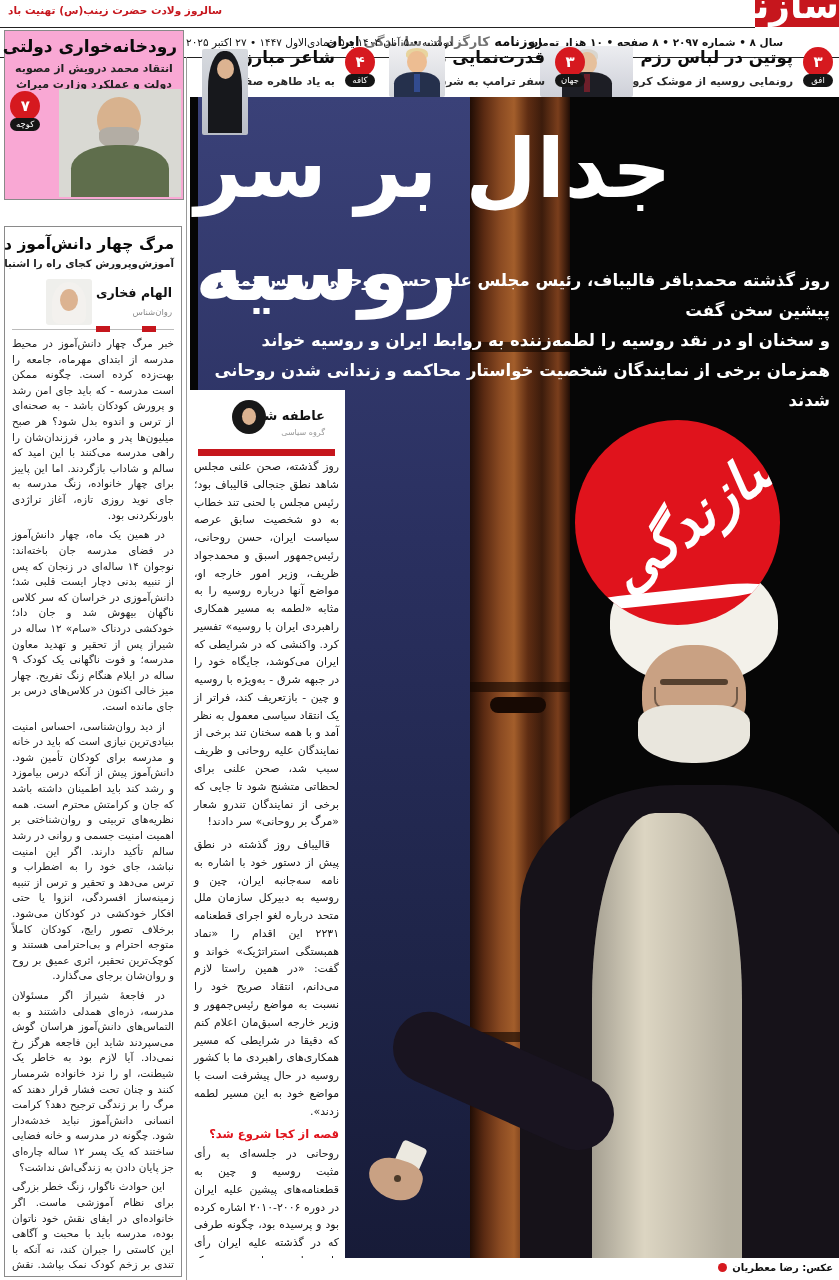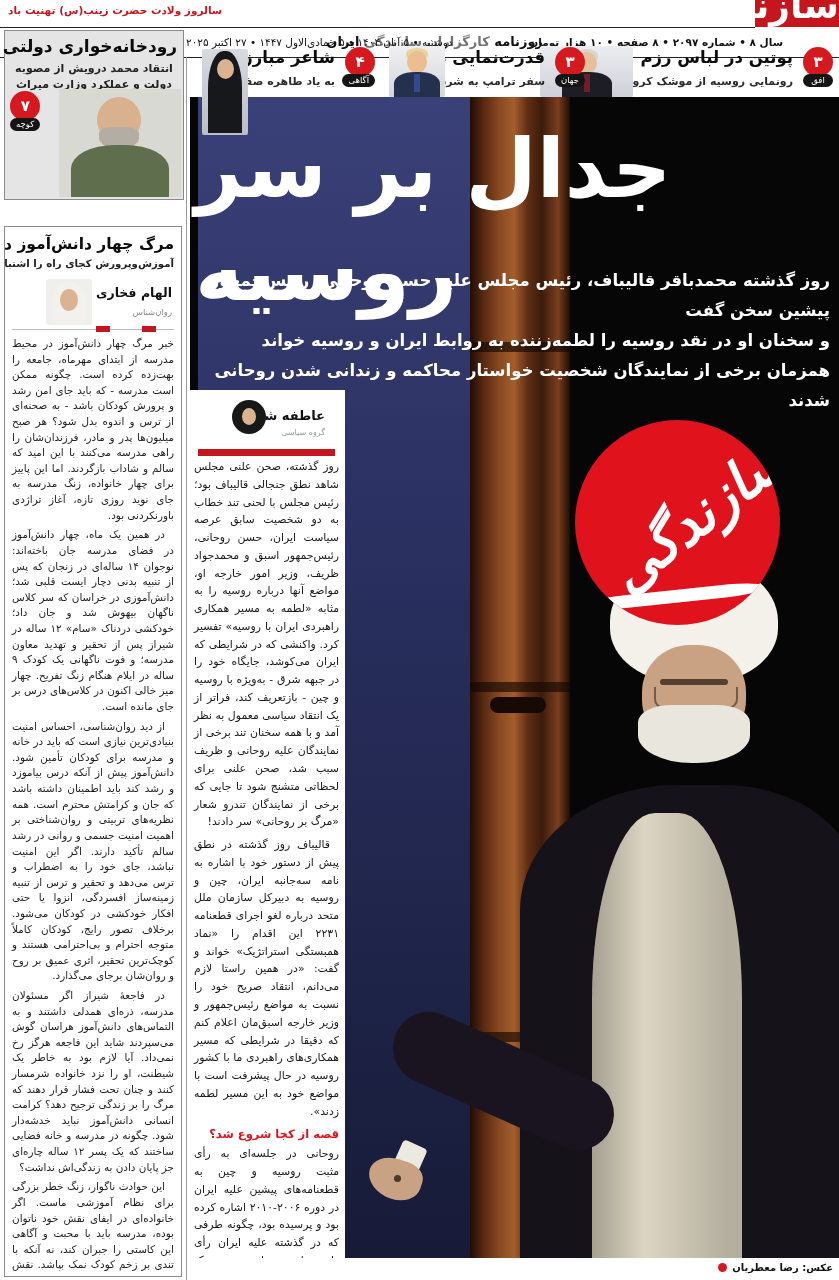--- a/index.html
+++ b/index.html
@@ -30,21 +30,21 @@
   .t-photo{overflow:hidden;border-radius:2px;}
 
   
   .p-bg{position:absolute;inset:0;}
   .p-head{position:absolute;border-radius:50%;}
   .p-hair{position:absolute;border-radius:50% 50% 30% 30%;}
   .p-suit{position:absolute;border-radius:45% 45% 0 0;}
   .p-tie{position:absolute;}
 
   
-  .left-box1{top:30px;left:4px;width:178px;height:168px;border:1px solid #8a8a8a;background:#e5e5e5;}
+  .left-box1{top:30px;left:4px;width:178px;height:168px;border:1px solid #8a8a8a;background:#f9a8d4;}
   .lb1-title{position:absolute;top:5px;right:6px;left:6px;font-size:17px;font-weight:bold;
              text-align:center;white-space:nowrap;color:#0c0c0c;}
   .lb1-sub{position:absolute;top:30px;right:6px;left:6px;font-size:11px;font-weight:bold;
            text-align:center;color:#222;line-height:1.45;}
   .lb1-badge{position:absolute;top:60px;left:5px;}
   .lb1-photo{position:absolute;top:58px;right:2px;width:122px;height:108px;background:#d9d9d3;overflow:hidden;}
   .note-label{top:201px;right:10px;font-size:13px;font-weight:bold;color:#0c0c0c;}
   .note-bar{top:216px;right:12px;width:96px;height:7px;background:#c6161d;}
   .left-box2{top:226px;left:4px;width:178px;height:1051px;border:1px solid #8a8a8a;background:#fff;
              padding:6px 7px;box-sizing:border-box;overflow:hidden;}
@@ -175,21 +175,21 @@
       <div class="p-hair" style="left:17px;top:2px;width:22px;height:11px;background:#e8d49e;"></div>
       <div class="p-head" style="left:18px;top:5px;width:20px;height:22px;background:#edbd92;"></div>
       <div class="p-suit" style="left:5px;top:26px;width:46px;height:25px;background:#25304c;"></div>
       <div class="p-tie" style="left:25px;top:28px;width:6px;height:18px;background:#324b8f;"></div>
     </div>
   </div>
 
   <div class="abs teaser" style="right:464px;width:130px;">
     <div class="abs" style="right:0;top:2px;">
       <div class="badge">۴</div>
-      <div class="pill">آگاهی</div>
+      <div class="pill">کافه</div>
     </div>
     <div class="abs t-title" style="right:40px;top:3px;">شاعر مبارز</div>
     <div class="abs t-sub" style="right:40px;top:30px;">به یاد طاهره صفارزاده</div>
   </div>
   <div class="abs t-photo" style="left:202px;top:49px;width:46px;height:86px;z-index:8;">
     <div class="p-bg" style="background:linear-gradient(#d7dadf,#b9bdc6);"></div>
     <div class="p-hair" style="left:6px;top:2px;width:34px;height:82px;background:#17181c;border-radius:45% 45% 0 0;"></div>
     <div class="p-head" style="left:15px;top:10px;width:17px;height:20px;background:#dcb391;"></div>
   </div>
 

